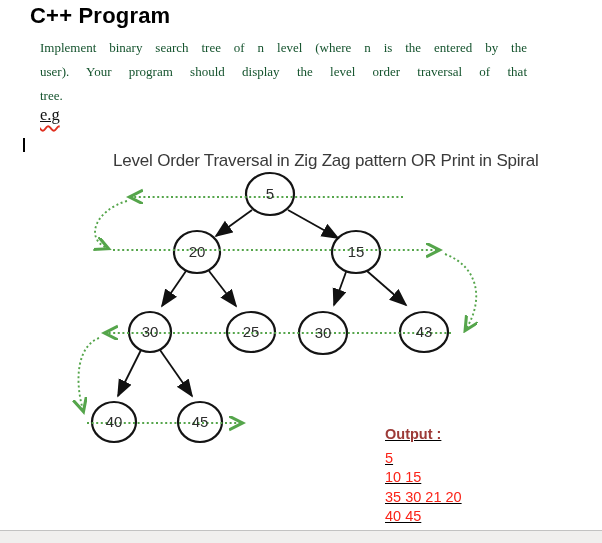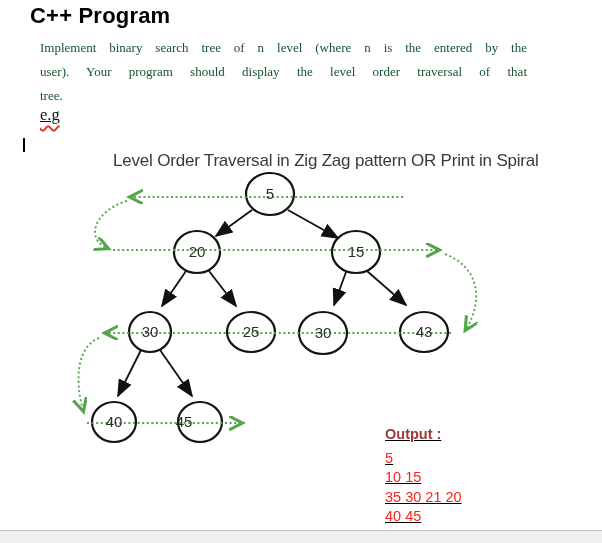--- a/index.html
+++ b/index.html
@@ -108,21 +108,21 @@
 </svg>
 
 <span class="abs node-label" style="left:270px;top:194px">5</span>
 <span class="abs node-label" style="left:197px;top:252px">20</span>
 <span class="abs node-label" style="left:356px;top:252px">15</span>
 <span class="abs node-label" style="left:150px;top:332px">30</span>
 <span class="abs node-label" style="left:251px;top:332px">25</span>
 <span class="abs node-label" style="left:323px;top:333px">30</span>
 <span class="abs node-label" style="left:424px;top:332px">43</span>
 <span class="abs node-label" style="left:114px;top:422px">40</span>
-<span class="abs node-label" style="left:184px;top:422px">45</span>
+<span class="abs node-label" style="left:200px;top:422px">45</span>
 
 <div class="abs output-block">
   <div class="output-label">Output :</div>
   <div class="output-lines">
     <div>5</div>
     <div>10 15</div>
     <div>35 30 21 20</div>
     <div>40 45</div>
   </div>
 </div>

